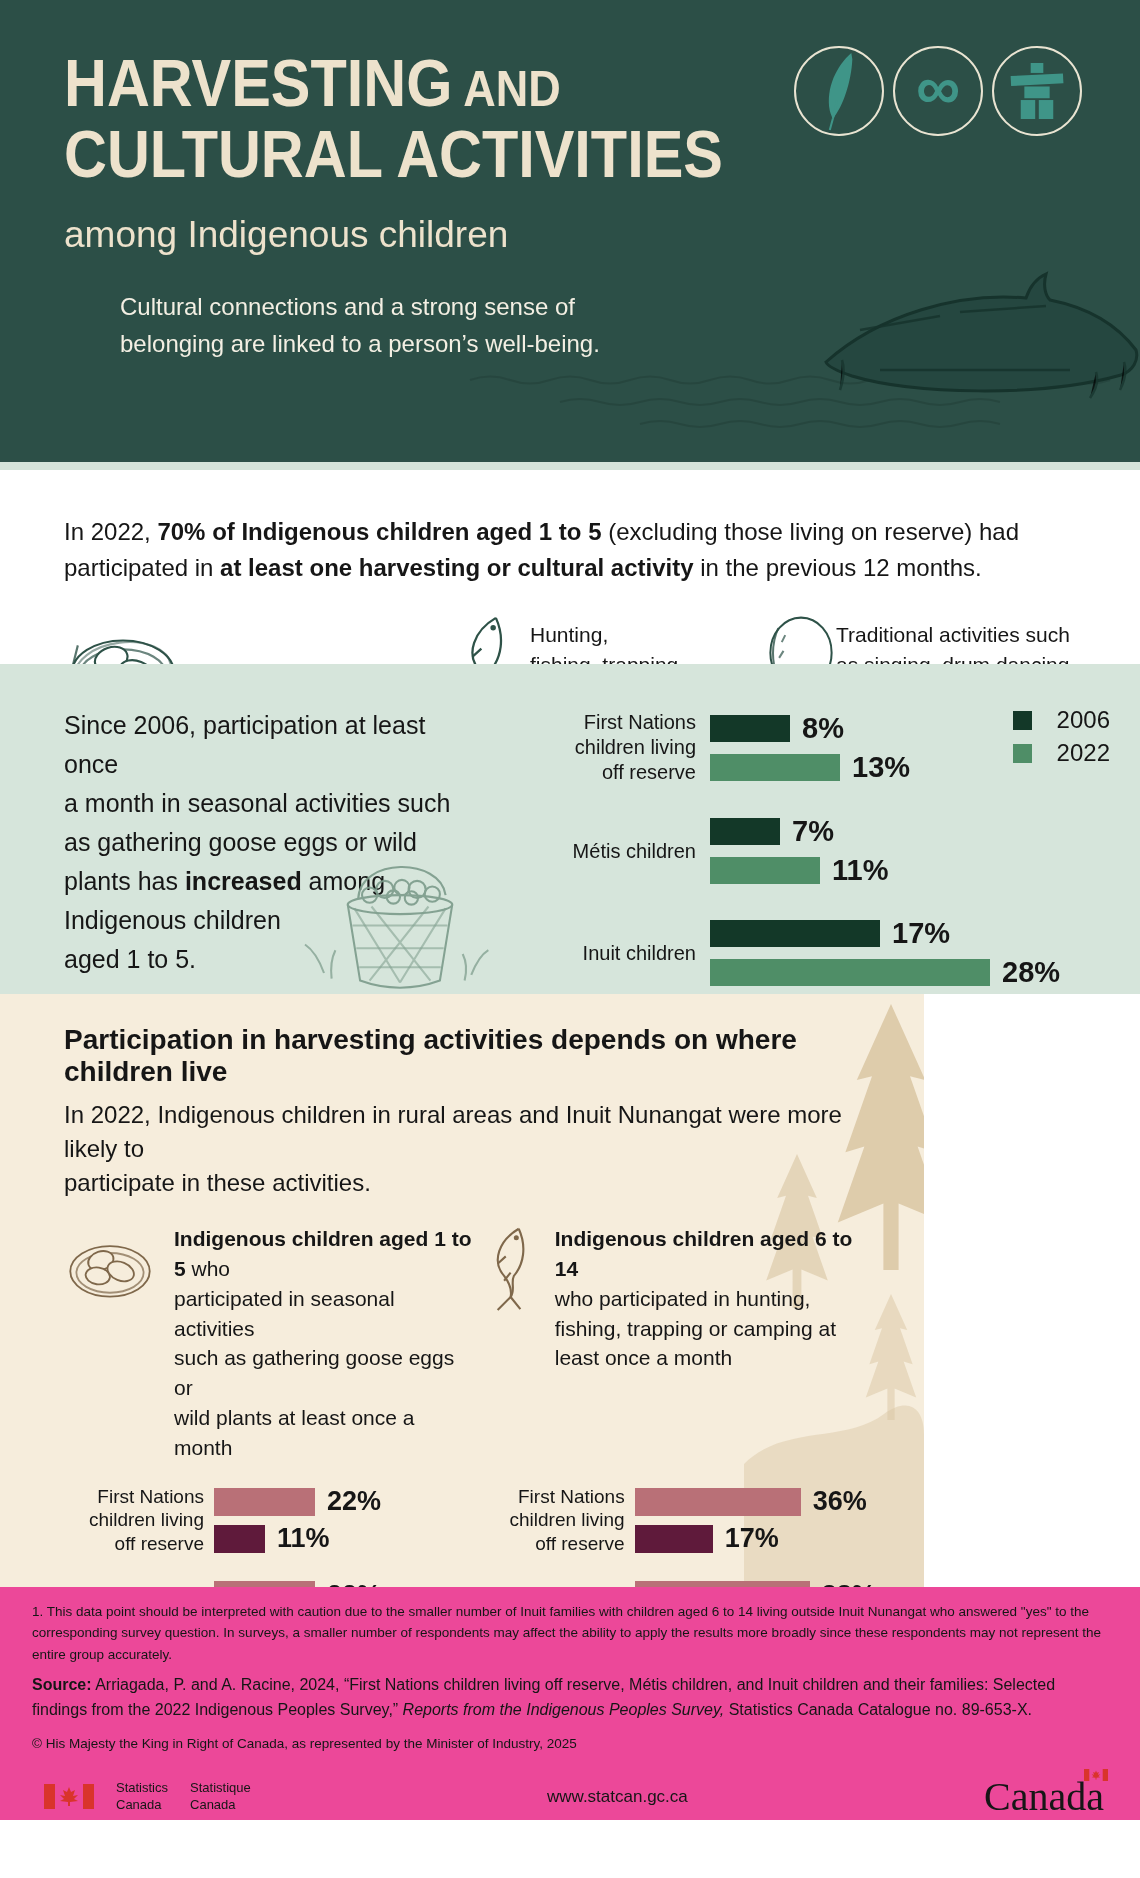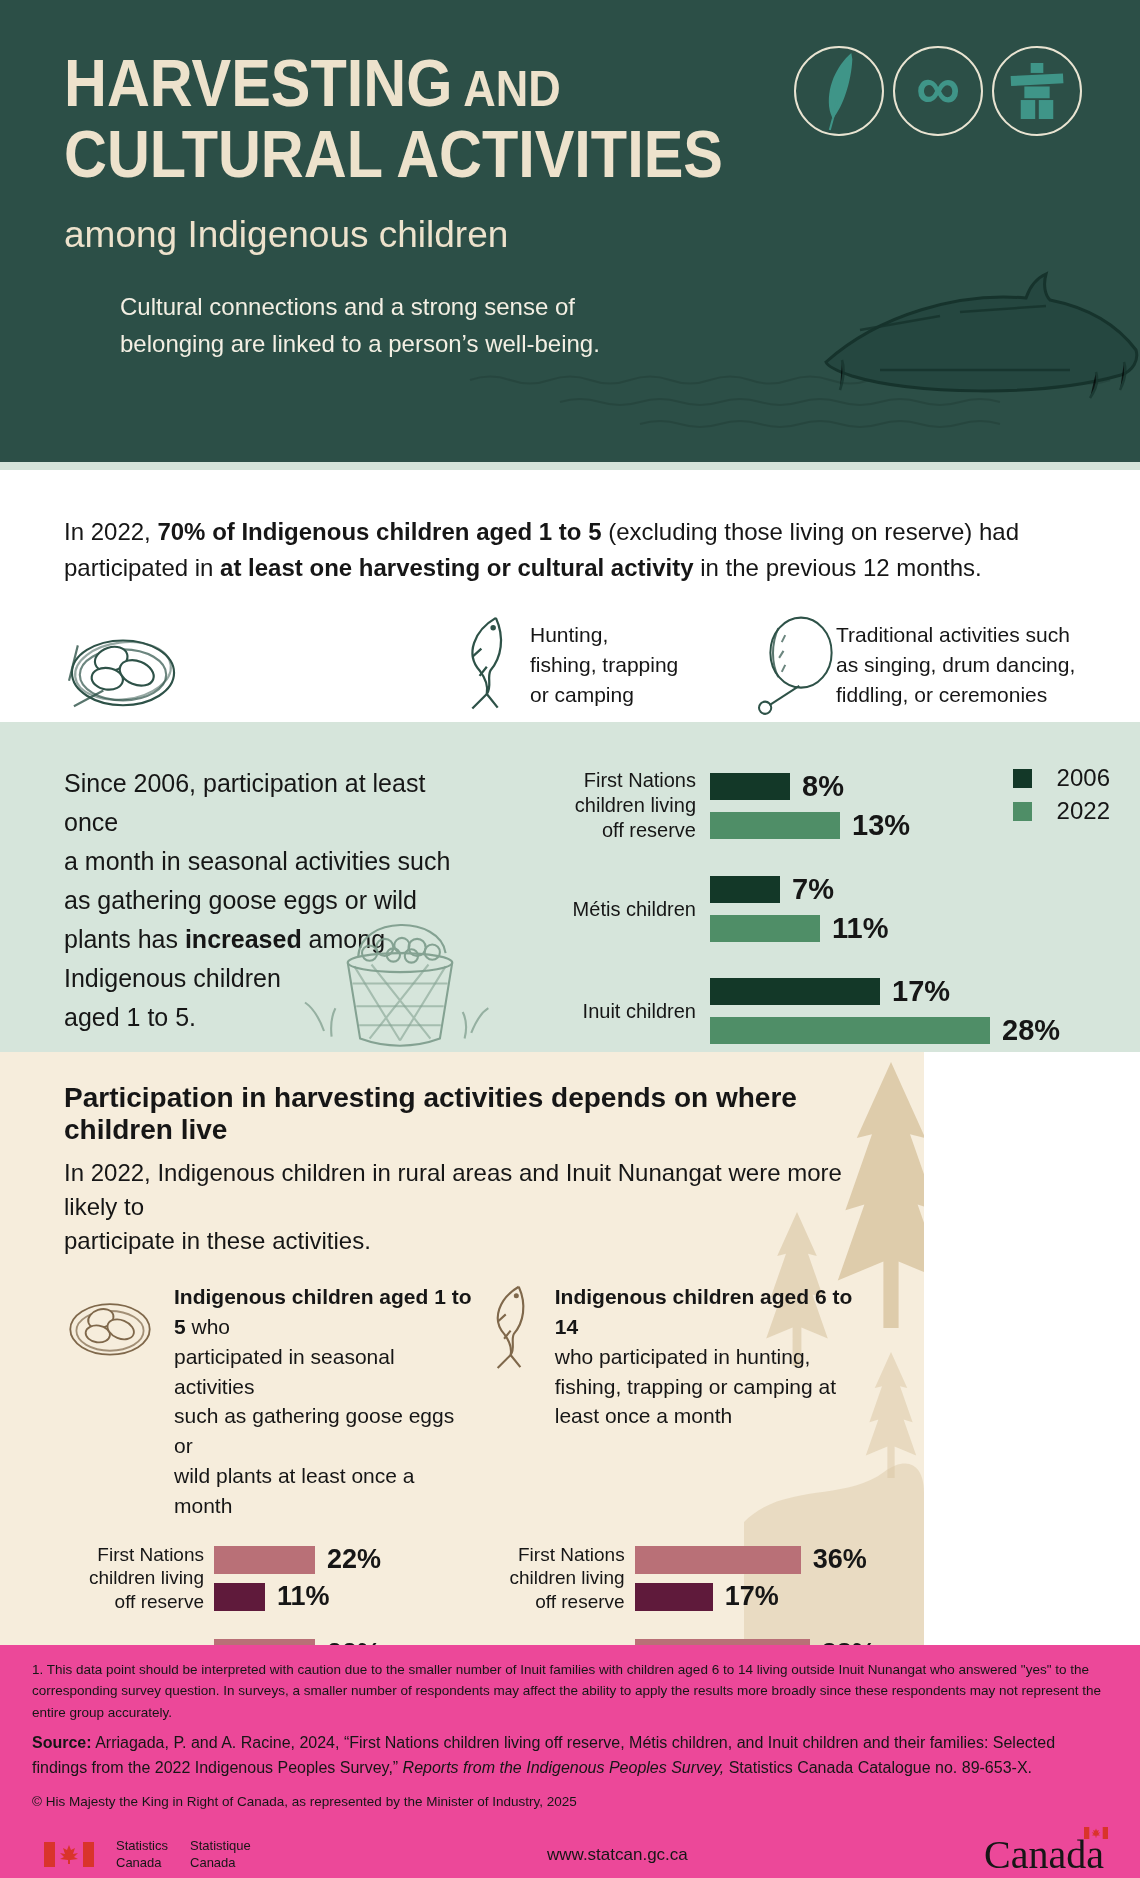--- a/index.html
+++ b/index.html
@@ -17,21 +17,21 @@
   .hdr h1 .and{font-size:50px;font-weight:800;}
   .hdr-sub{position:absolute;left:64px;top:214px;color:var(--cream,#EDE2CC);font-size:37px;font-weight:400;}
   .hdr-tag{position:absolute;left:120px;top:288px;color:#F3EFE3;font-size:24px;line-height:1.55;}
   .circ-row{position:absolute;top:46px;right:58px;display:flex;gap:9px;}
   .circ{width:86px;height:86px;border-radius:50%;border:2px solid #E9E4D2;display:flex;align-items:center;justify-content:center;}
   .inf-glyph{color:var(--teal-icon,#3F9588);font-size:62px;font-weight:bold;line-height:1;margin-top:-6px;}
 
   .strip{width:1140px;height:8px;background:var(--mint,#D4E3D9);}
 
   
-  .intro{width:1140px;height:252px;background:#fff;overflow:hidden;border-radius:28px;}
+  .intro{width:1140px;height:194px;background:#fff;overflow:hidden;border-radius:28px;}
   .intro-p{margin:0;padding:44px 64px 0 64px;font-size:24px;line-height:1.5;max-width:1012px;}
   .intro-items{display:flex;padding:26px 0 0 64px;}
   .it-item{display:flex;align-items:flex-start;}
   .it-item .txt{font-size:21px;line-height:1.42;margin-top:8px;}
   .it1{width:392px;} .it2{width:296px;} .it3{width:352px;}
 
   
   .green{position:relative;width:1140px;height:330px;background:var(--green-bg,#D6E5DB);overflow:hidden;}
   .green-text{position:absolute;left:64px;top:42px;width:408px;font-size:25px;line-height:1.56;}
   .basket{position:absolute;left:250px;top:176px;}

